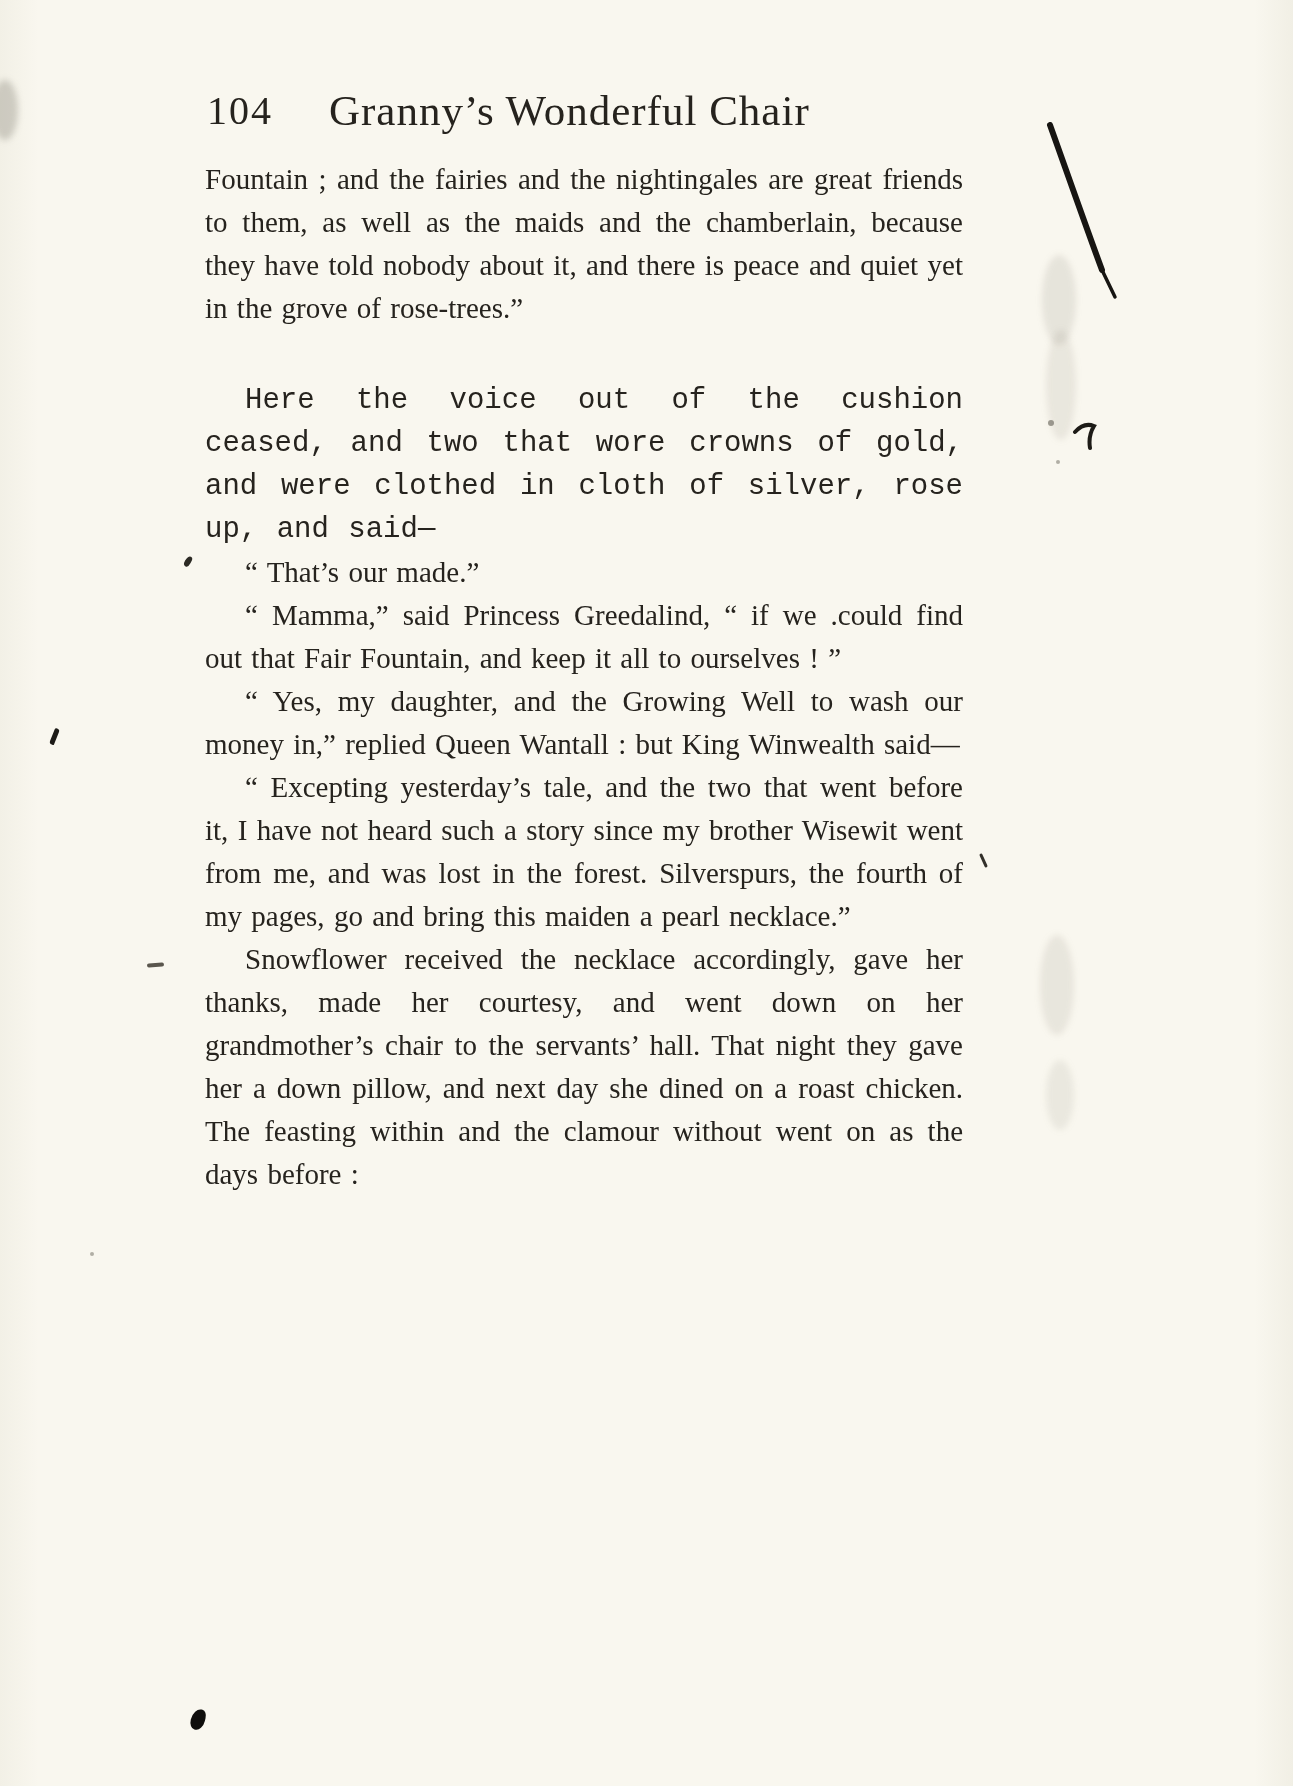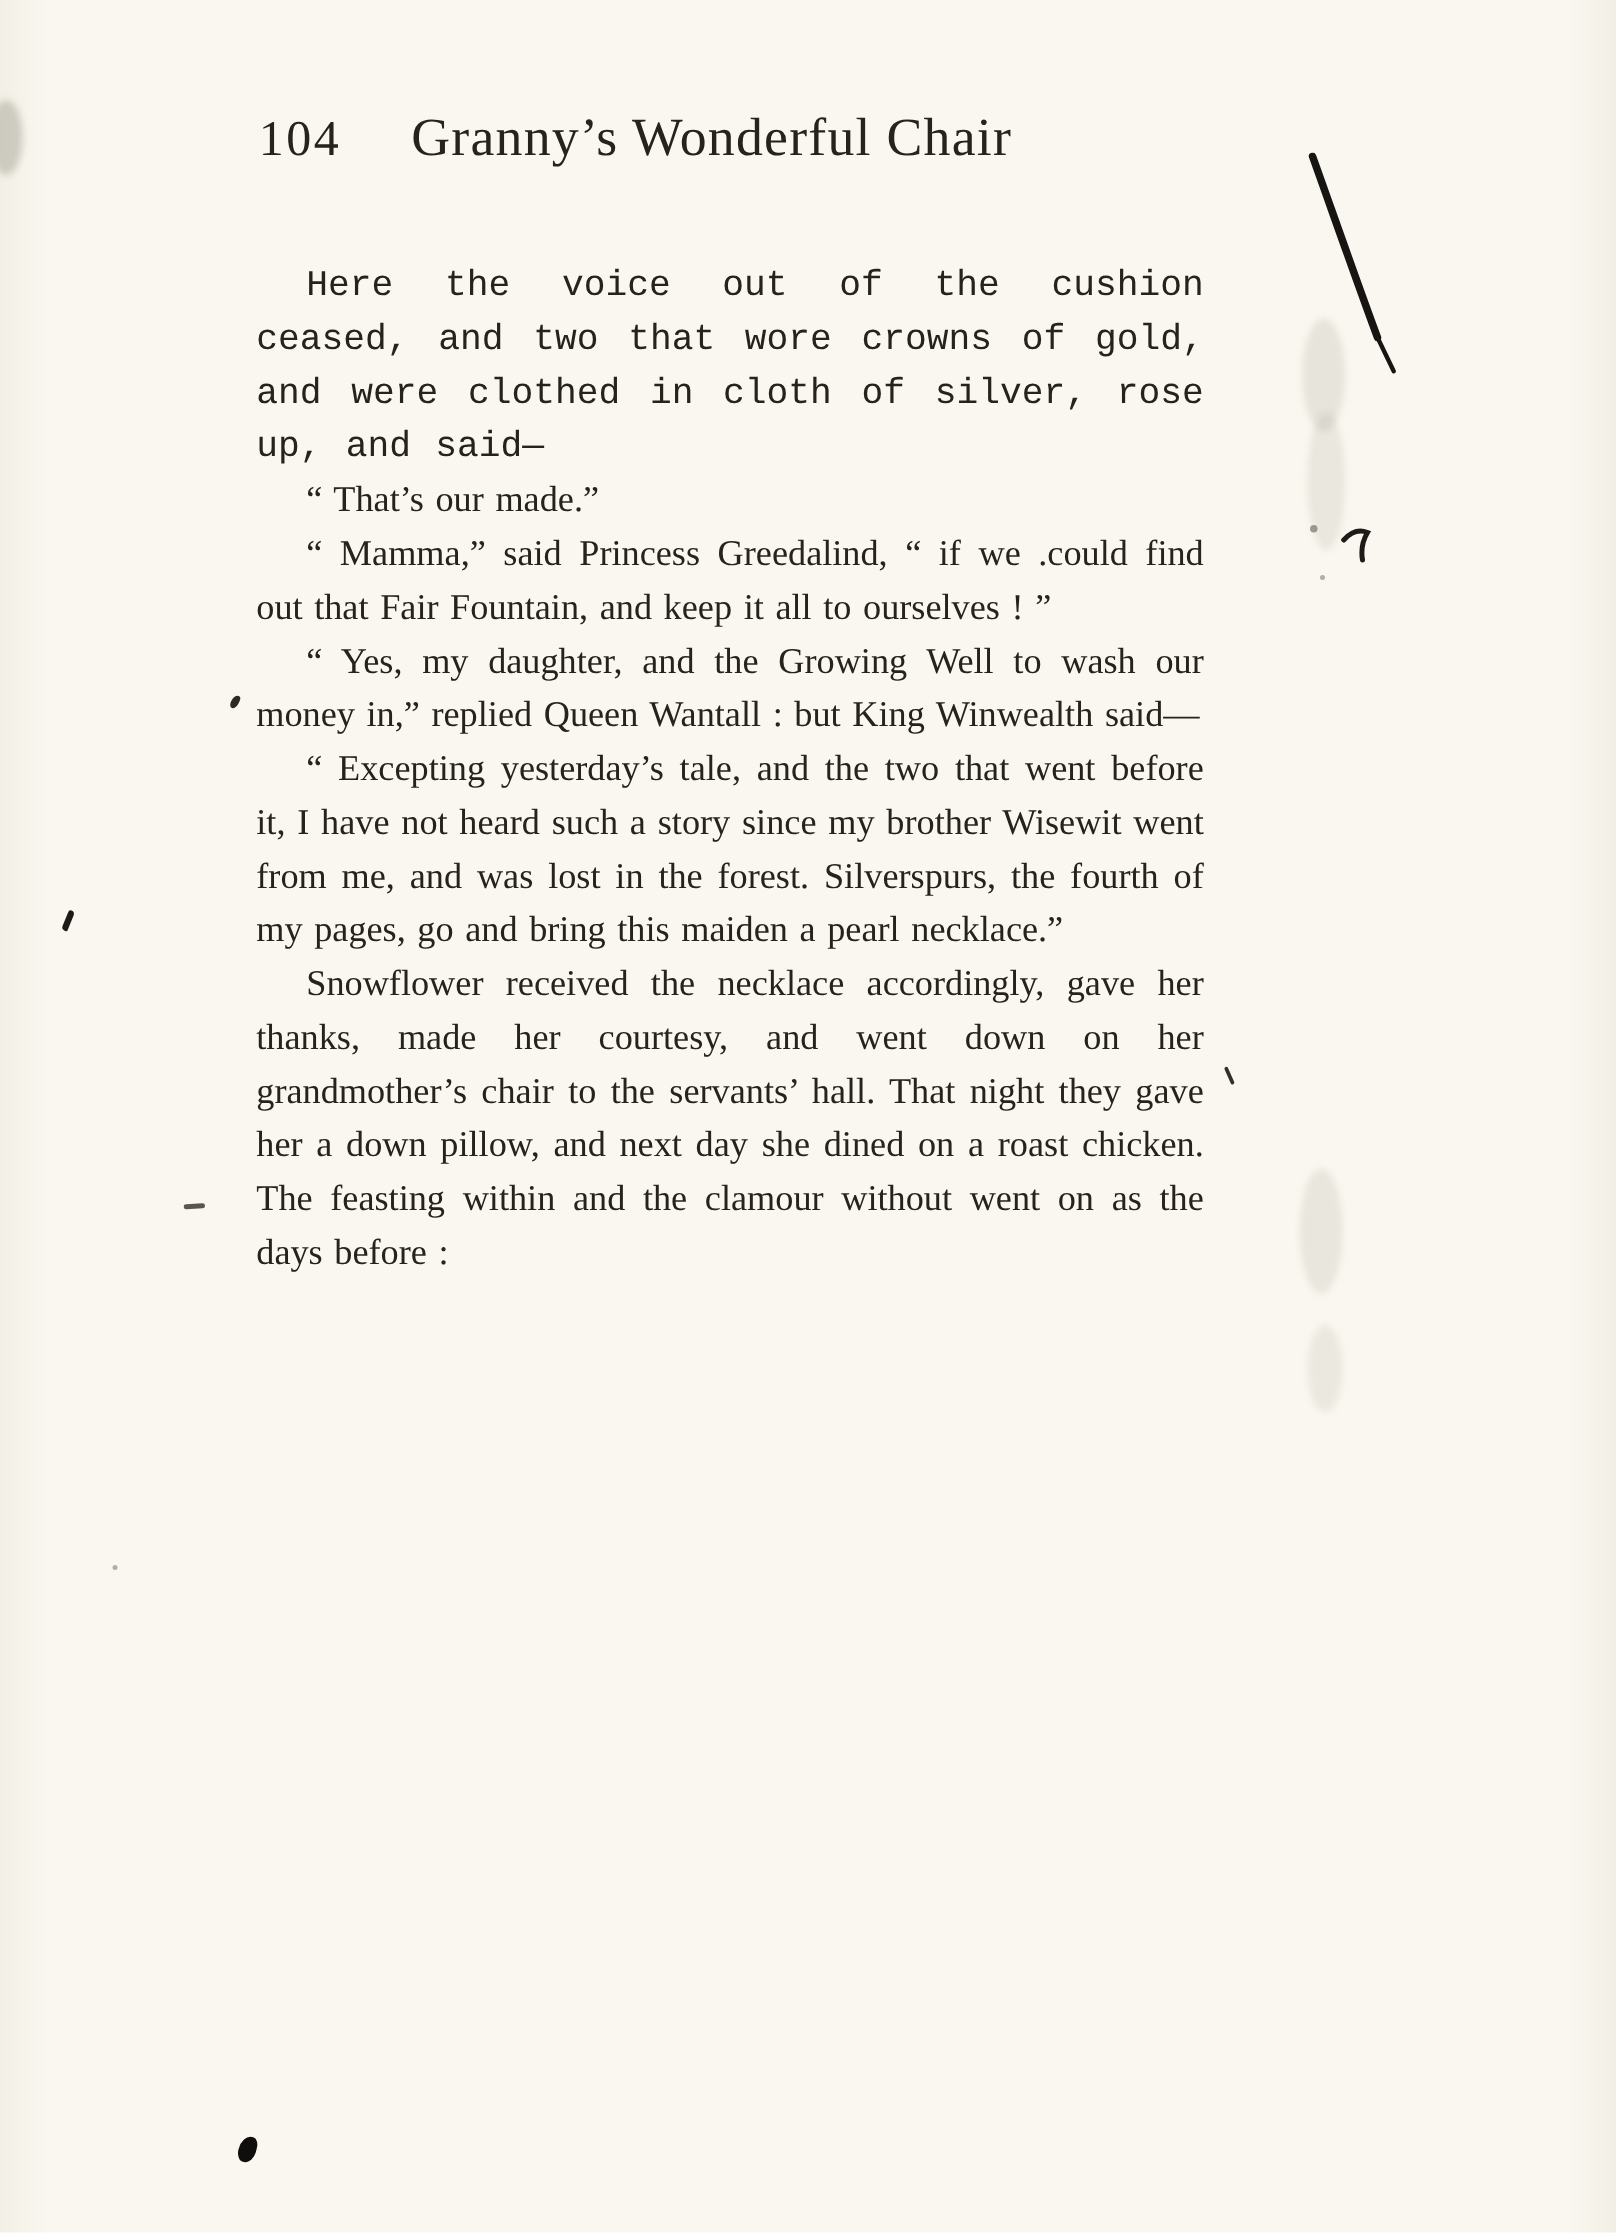--- a/index.html
+++ b/index.html
@@ -114,20 +114,21 @@
 <body>
 
 <div class="page">
 
   <div class="header">
     <span class="page-number">104</span>
     <span class="page-title">Granny’s Wonderful Chair</span>
   </div>
 
   <div class="text-block">
+    <p>Fountain ; and the fairies and the nightingales are great friends to them, as well as the maids and the chamberlain, because they have told nobody about it, and there is peace and quiet yet in the grove of rose-trees.”</p>
     <p class="indent gap-before">Here the voice out of the cushion ceased, and two that wore crowns of gold, and were clothed in cloth of silver, rose up, and said—</p>
     <p class="indent">“ That’s our made.”</p>
     <p class="indent">“ Mamma,” said Princess Greedalind, “ if we .could find out that Fair Fountain, and keep it all to ourselves ! ”</p>
     <p class="indent">“ Yes, my daughter, and the Growing Well to wash our money in,” replied Queen Wantall : but King Winwealth said—</p>
     <p class="indent">“ Excepting yesterday’s tale, and the two that went before it, I have not heard such a story since my brother Wisewit went from me, and was lost in the forest.  Silverspurs, the fourth of my pages, go and bring this maiden a pearl necklace.”</p>
     <p class="indent">Snowflower received the necklace accordingly, gave her thanks, made her courtesy, and went down on her grandmother’s chair to the servants’ hall.  That night they gave her a down pillow, and next day she dined on a roast chicken.  The feasting within and the clamour without went on as the days before :</p>
   </div>
 
   <div>
     <svg class="artifact" style="left:1042px; top:122px;" width="95" height="195" viewBox="0 0 95 195">

